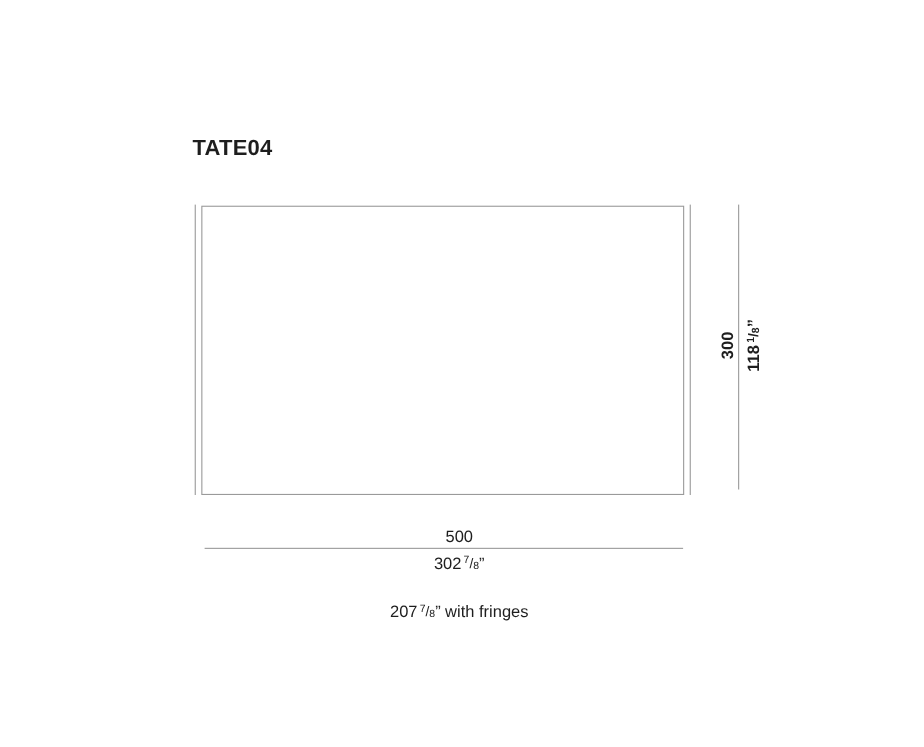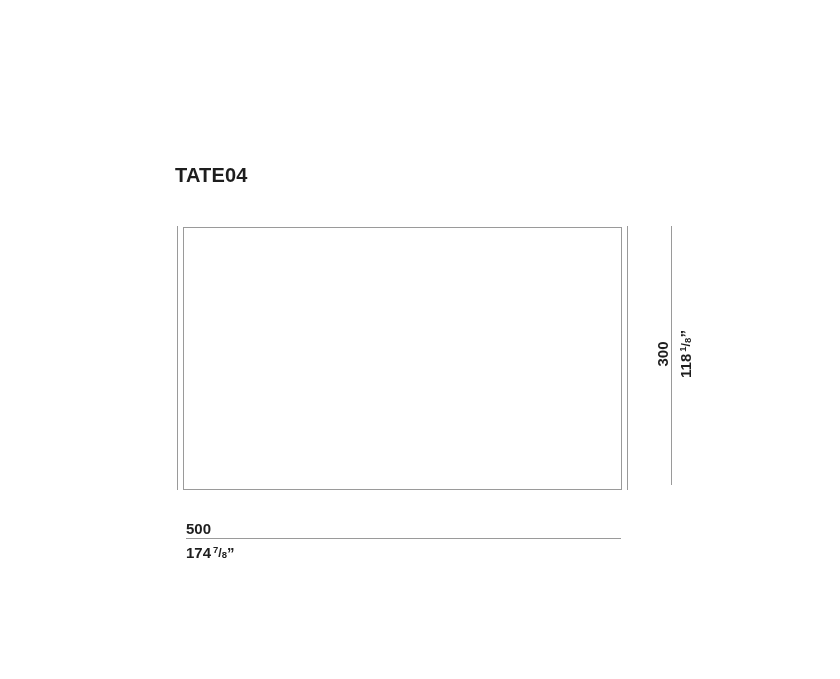--- a/index.html
+++ b/index.html
@@ -4,21 +4,21 @@
 <style>
   html, body { margin: 0; padding: 0; }
   body {
     width: 840px; height: 679px;
     background: #ffffff;
     font-family: "Liberation Sans", sans-serif;
     color: #1e1e1e;
     position: relative;
     overflow: hidden;
   }
-  .sheet { position: absolute; inset: 0; margin-top: 40px; }
+  .sheet { position: absolute; inset: 0; }
 
   .title {
     position: absolute; left: 175px; top: 126px;
     font-size: 20px; font-weight: bold; line-height: 18px;
     letter-spacing: 0.2px;
   }
 
   .rug {
     position: absolute; left: 183px; top: 187px;
     width: 437px; height: 261px;
@@ -47,23 +47,23 @@
   .vlabel {
     position: absolute;
     white-space: nowrap;
     font-size: 15px; font-weight: bold; line-height: 17px;
     transform: translate(-50%, -50%) rotate(-90deg);
   }
   .vlabel-cm { left: 662px; top: 314px; }
   .vlabel-in { left: 685px; top: 314px; }
 
   .hlabel {
-    position: absolute; left: 186px; width: 435px;
-    white-space: nowrap;
-    font-size: 15px; font-weight: bold; line-height: 17px;
+    position: absolute; left: 200px; width: 435px;
+    text-align: center; white-space: nowrap;
+    font-size: 15px; font-weight: normal; line-height: 17px;
   }
   .hl-cm    { top: 480px; }
   .hl-in    { top: 501px; }
   .hl-fr-cm { top: 526px; }
   .hl-fr-in { top: 545px; }
 
   .fr-num   { font-size: 9.5px; vertical-align: 5px; margin-left: 2px; }
   .fr-slash { font-size: 12.5px; vertical-align: 1px; }
   .fr-den   { font-size: 9.5px; vertical-align: 0; }
   .sfx      { margin-left: 4px; }
@@ -85,18 +85,21 @@
 
   <div class="vlabel vlabel-in">
     <span>118</span><span class="fr-num">1</span><span class="fr-slash">/</span><span class="fr-den">8</span><span>”</span>
   </div>
 
   <div class="dim-h-line"></div>
 
   <div class="hlabel hl-cm">500</div>
 
   <div class="hlabel hl-in">
-    <span>174</span><span class="fr-num">7</span><span class="fr-slash">/</span><span class="fr-den">8</span><span>”</span>
+    <span>302</span><span class="fr-num">7</span><span class="fr-slash">/</span><span class="fr-den">8</span><span>”</span>
   </div>
 
 
+  <div class="hlabel hl-fr-in">
+    <span>207</span><span class="fr-num">7</span><span class="fr-slash">/</span><span class="fr-den">8</span><span>”</span><span class="sfx">with fringes</span>
+  </div>
 
 </div>
 
 </body></html>

